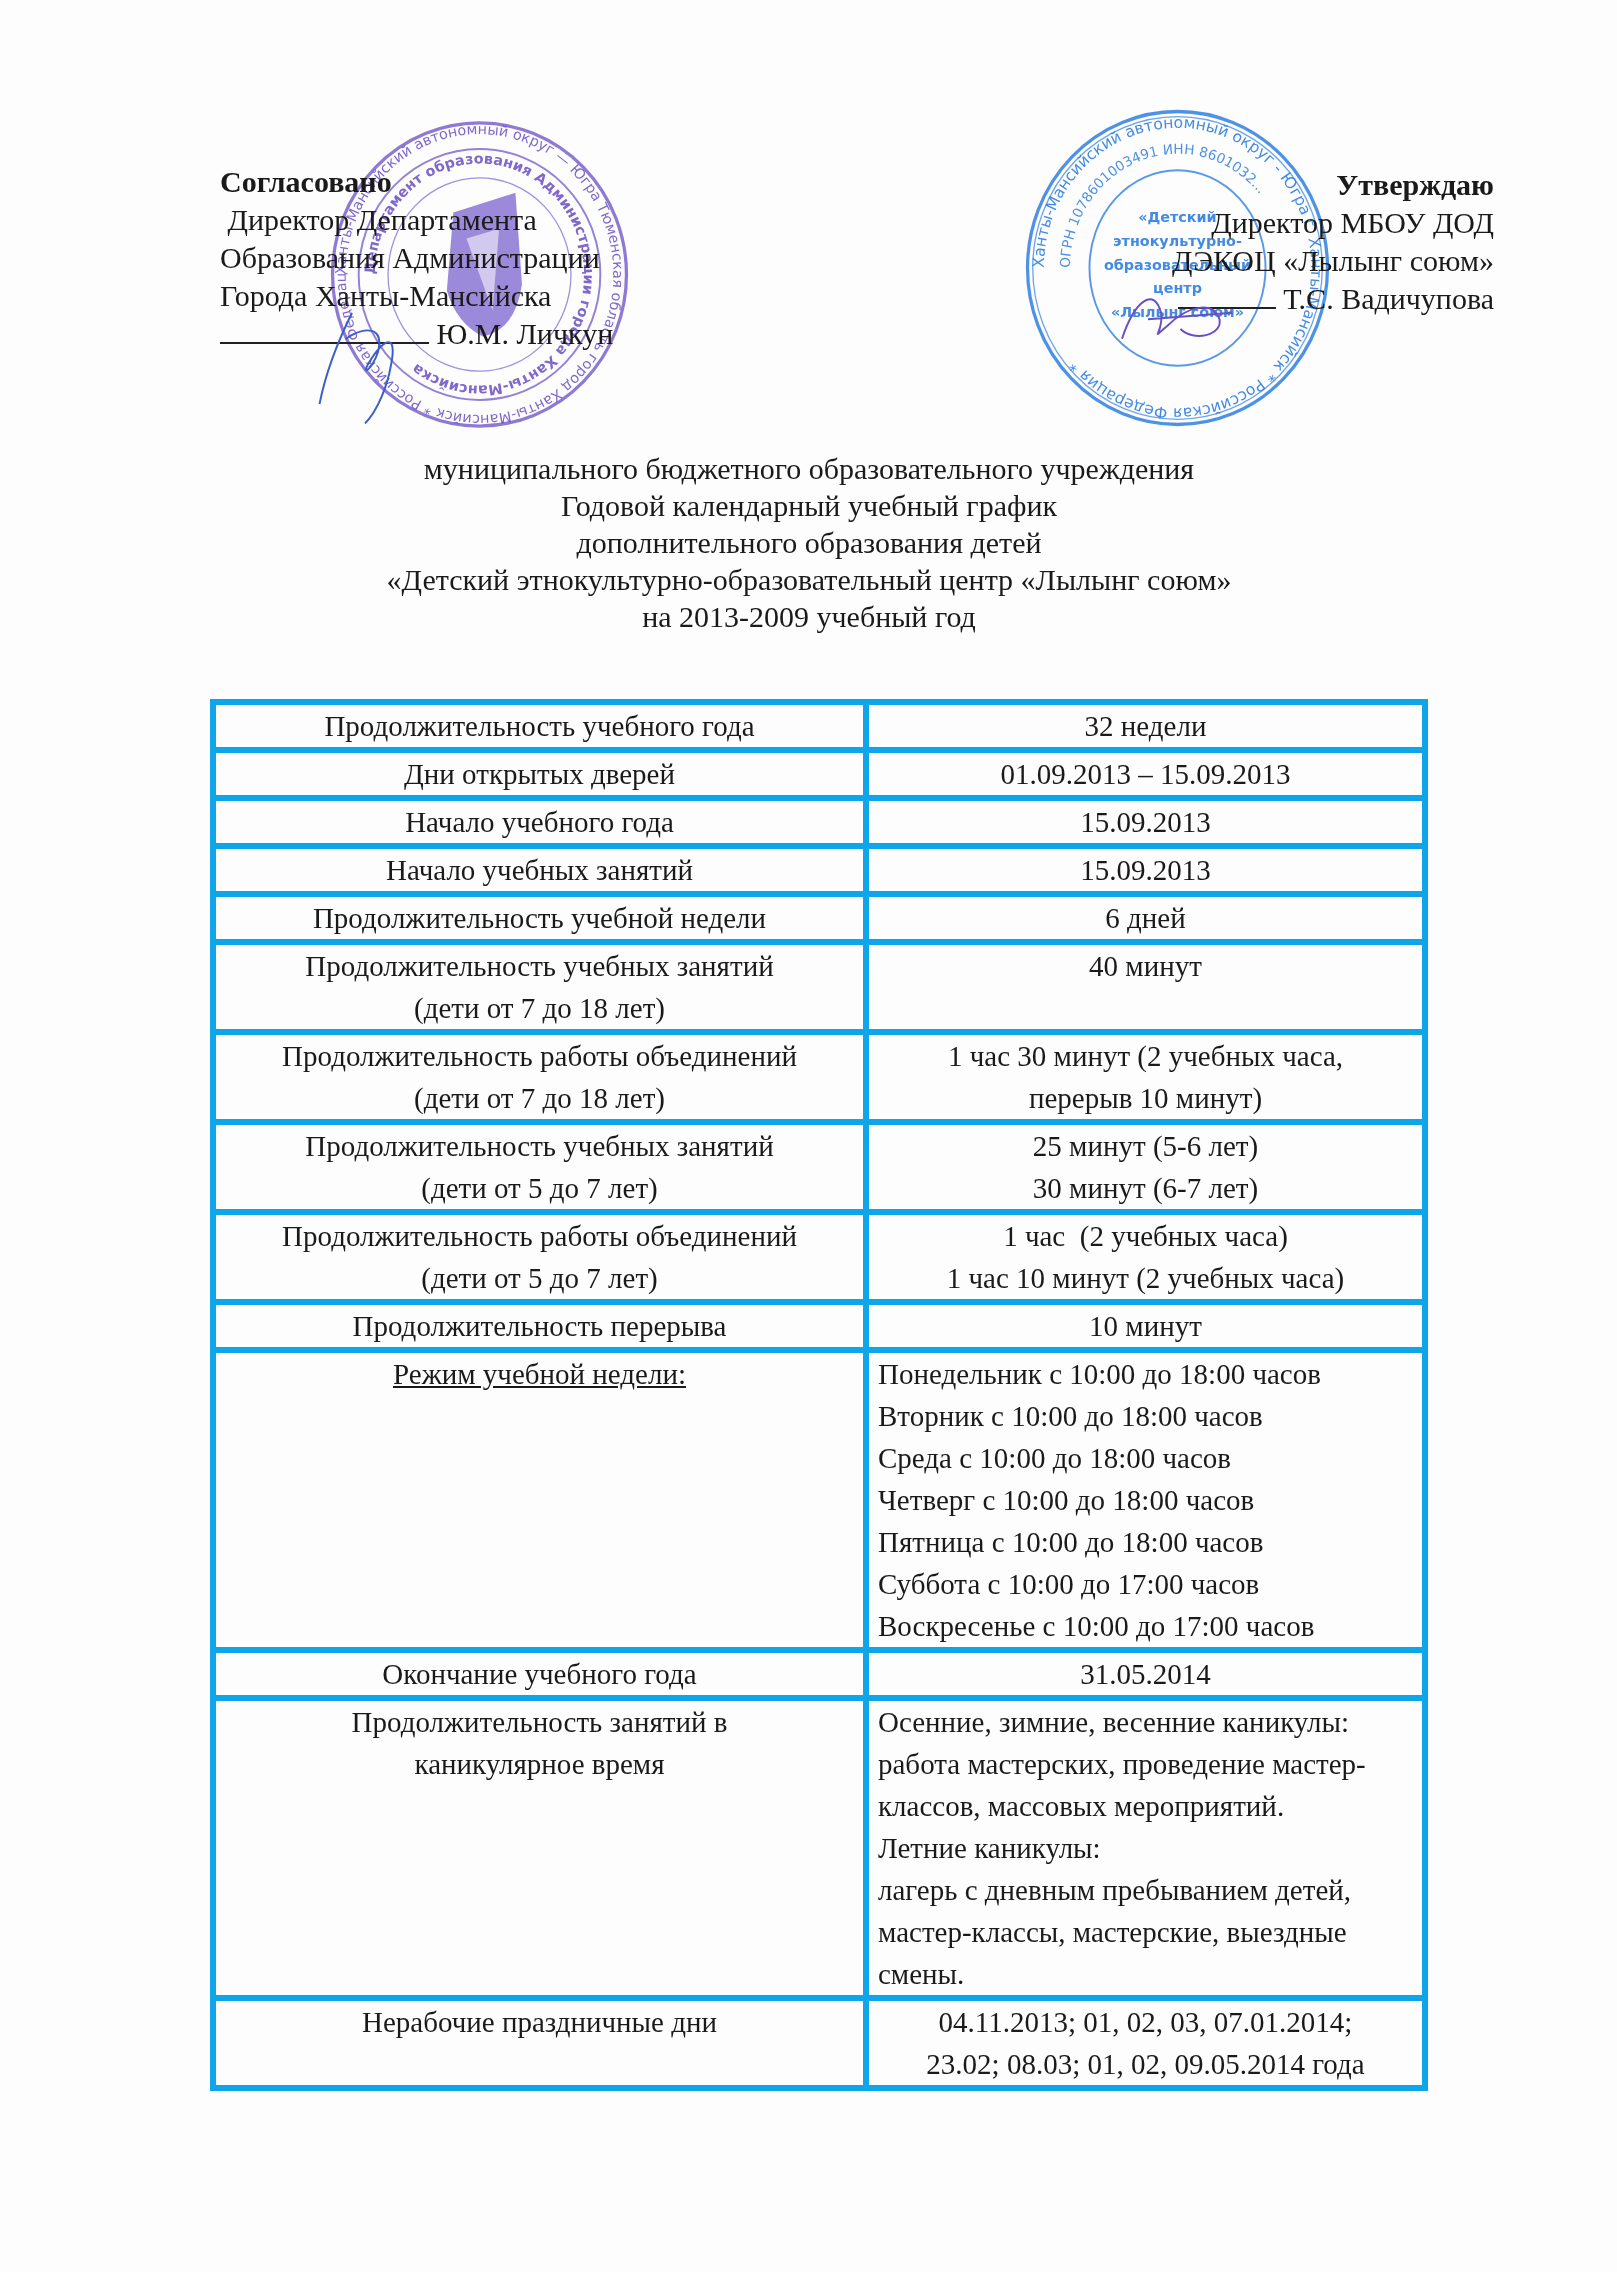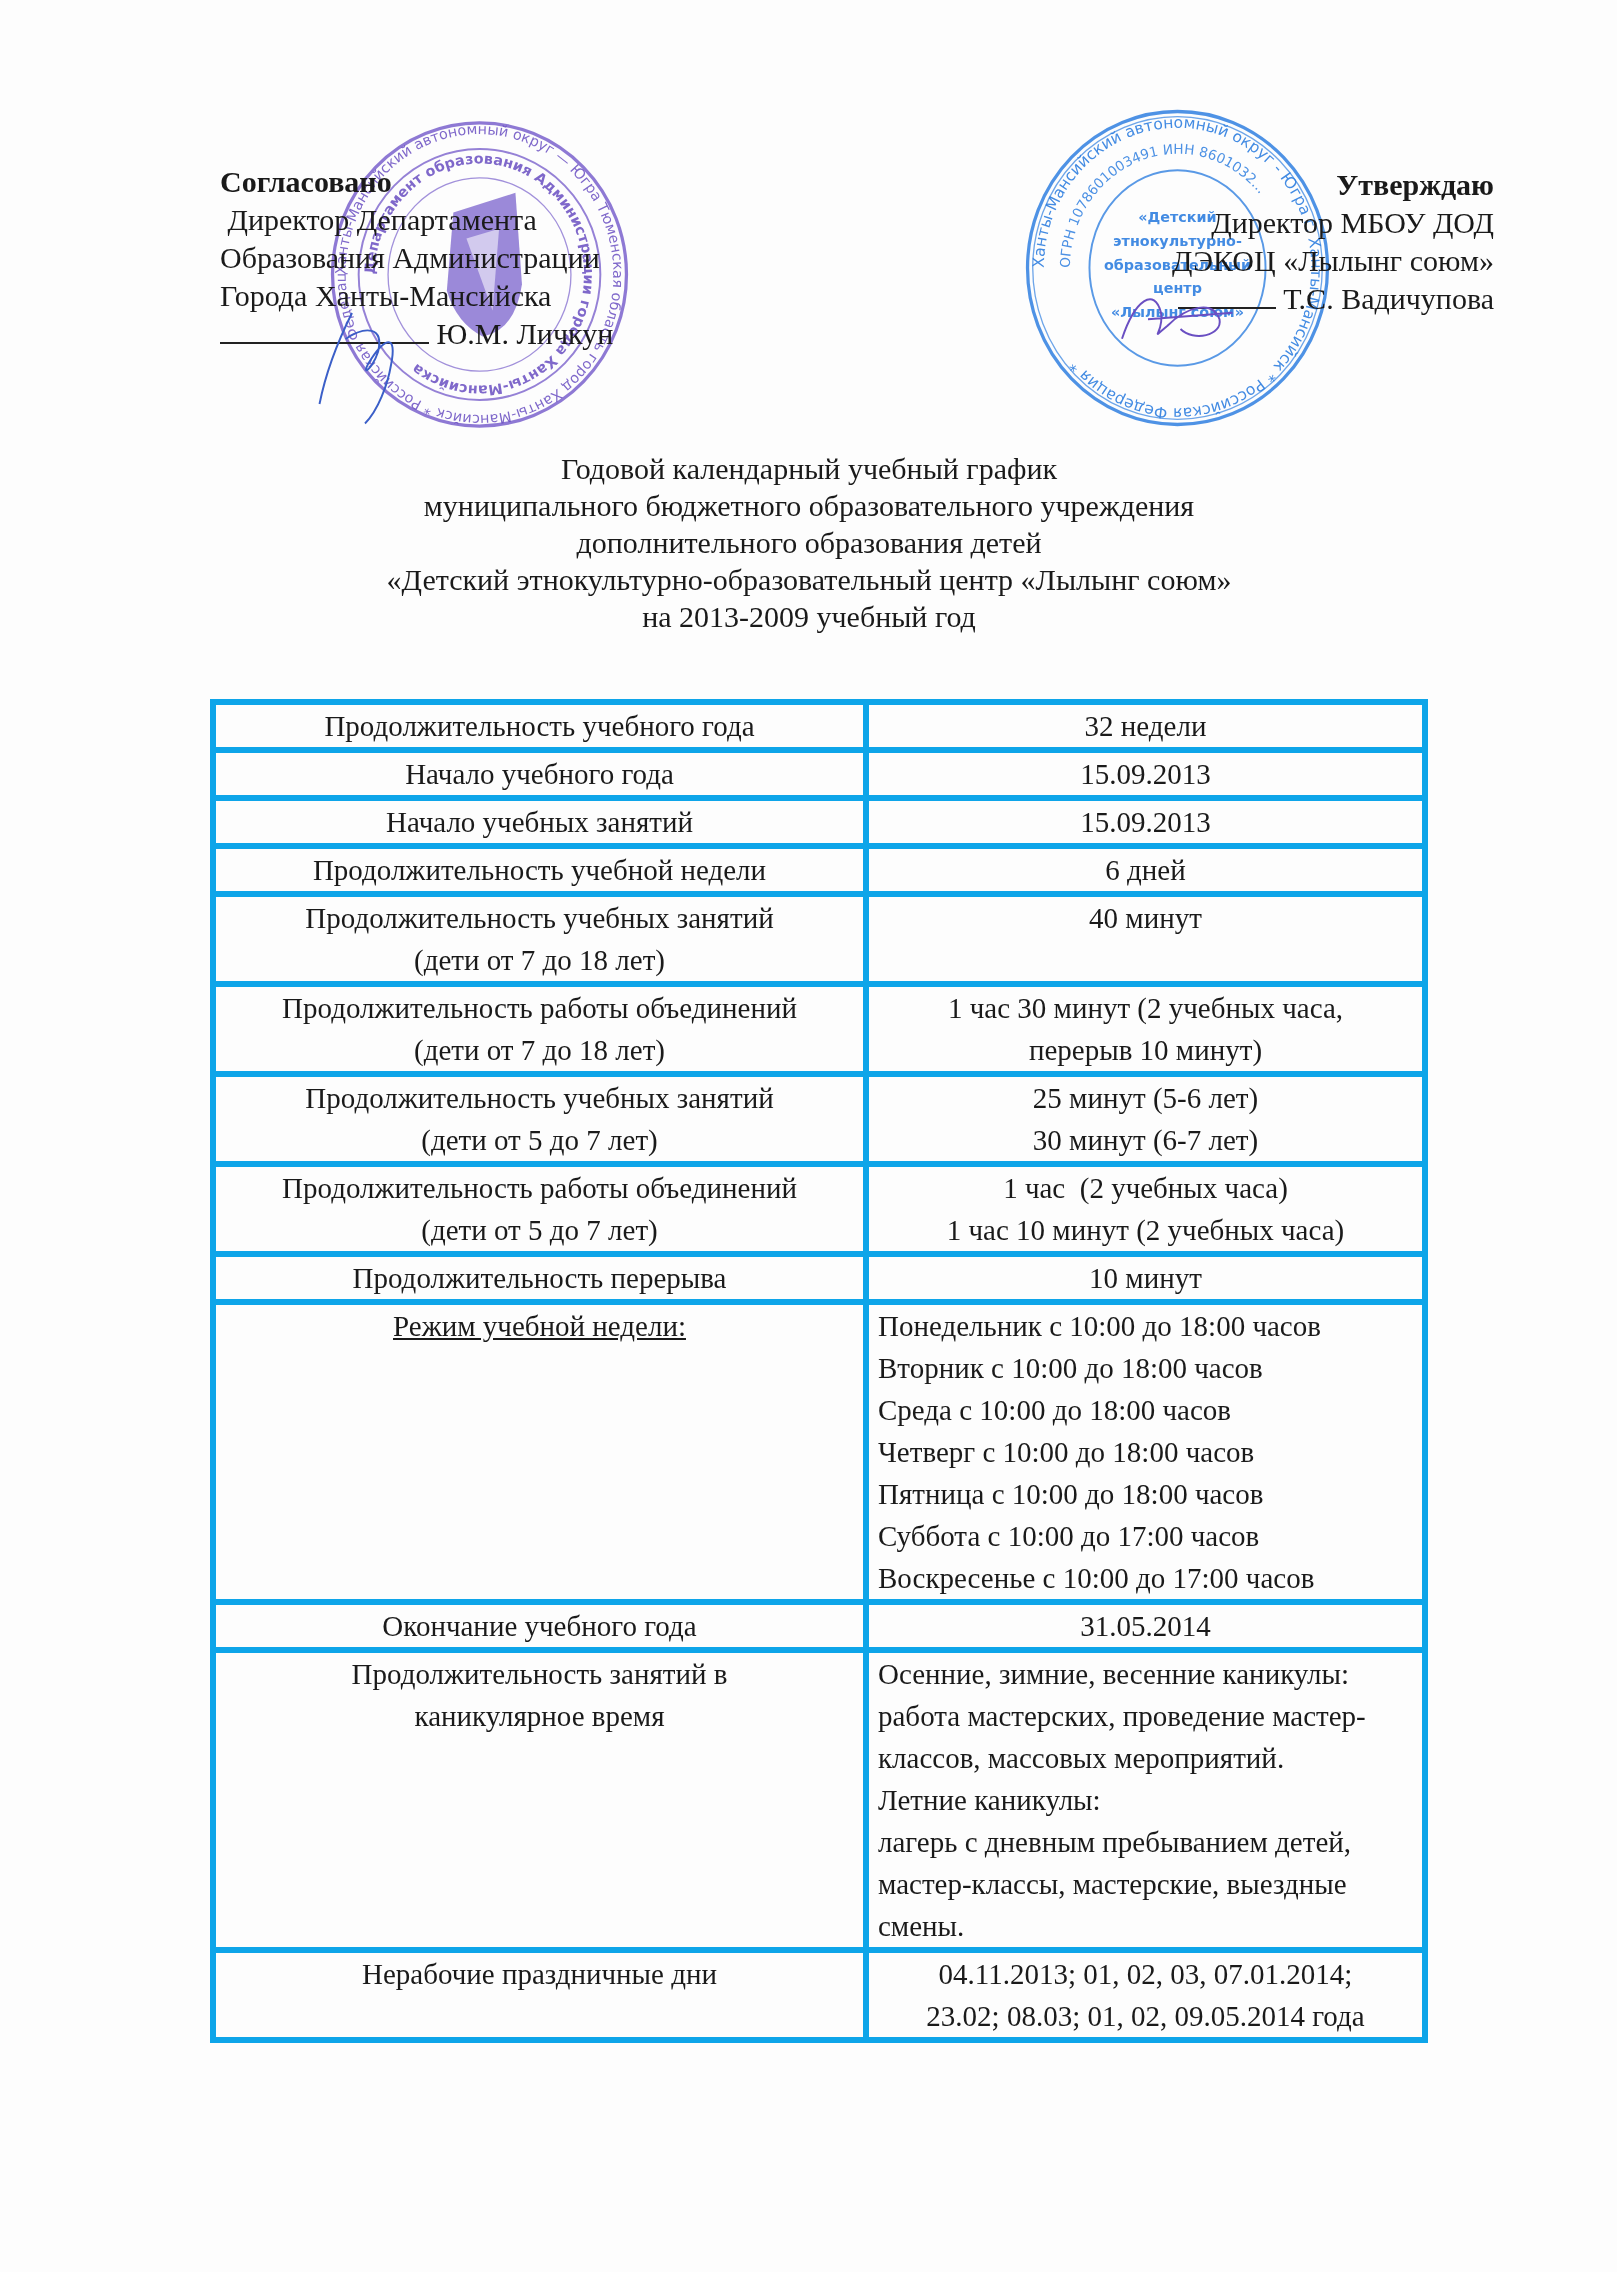--- a/index.html
+++ b/index.html
@@ -90,35 +90,43 @@
   <div>
     <span class="sigline" style="width:98px"></span>
     <span>Т.С. Вадичупова</span>
   </div>
 </div>
 <svg class="stamp" style="left:1109px;top:280px" width="130" height="72" viewBox="0 0 200 110">
   <path d="M20,90 C40,30 70,10 80,50 C85,80 60,95 90,70 C120,40 160,30 170,60 C175,85 130,95 110,75 M60,60 L190,50" fill="none" stroke="#6a4fc2" stroke-width="3"></path>
 </svg>
 
 <div class="title">
+  <div>муниципального бюджетного образовательного учреждения</div>
   <div>Годовой календарный учебный график</div>
-  <div>муниципального бюджетного образовательного учреждения</div>
   <div>дополнительного образования детей</div>
   <div>«Детский этнокультурно-образовательный центр «Лылынг союм»</div>
   <div>на 2013-2009 учебный год</div>
 </div>
 
 <table class="schedule">
   <tbody id="schedule-body">
       <tr>
         <td class="k">
           <span class="line">Продолжительность учебного года</span>
         </td>
         <td class="v">
           <span class="line" style="white-space: pre;">32 недели</span>
+        </td>
+      </tr>
+      <tr>
+        <td class="k">
+          <span class="line">Дни открытых дверей</span>
+        </td>
+        <td class="v">
+          <span class="line" style="white-space: pre;">01.09.2013 – 15.09.2013</span>
         </td>
       </tr>
       <tr>
         <td class="k">
           <span class="line">Начало учебного года</span>
         </td>
         <td class="v">
           <span class="line" style="white-space: pre;">15.09.2013</span>
         </td>
       </tr>

